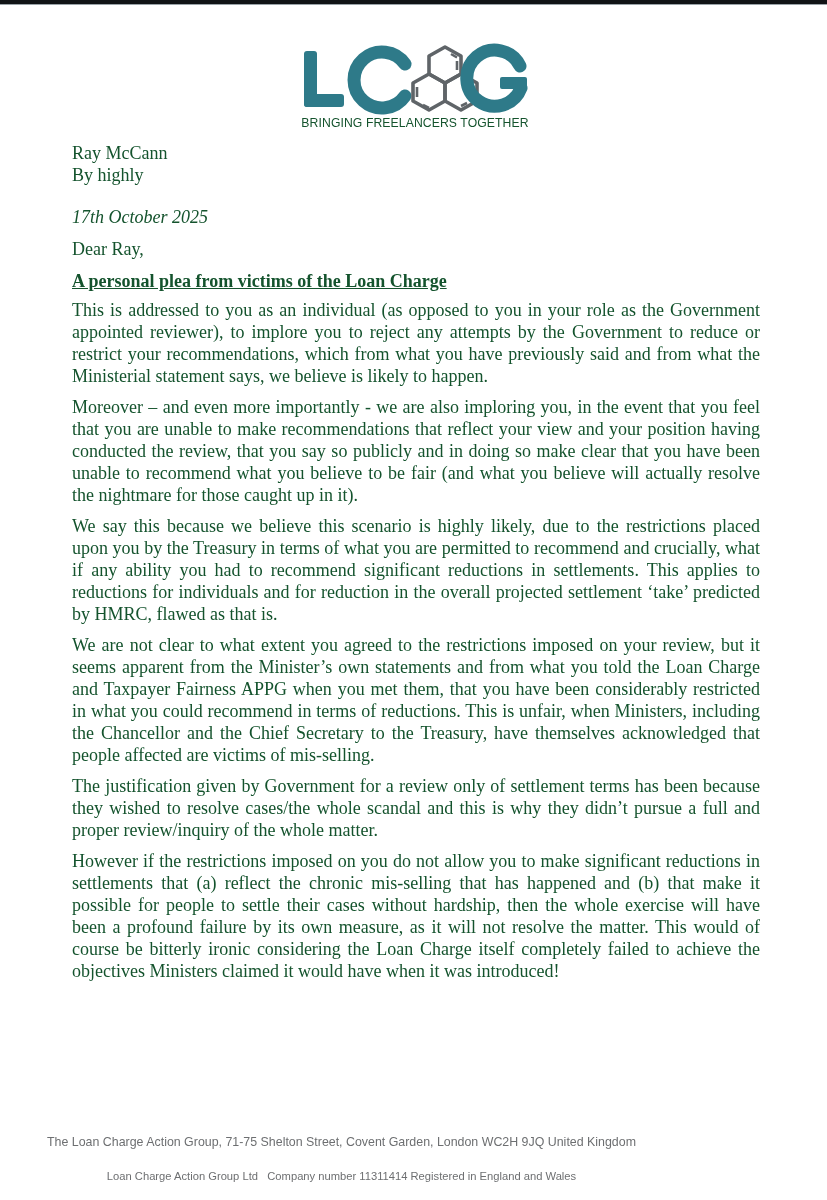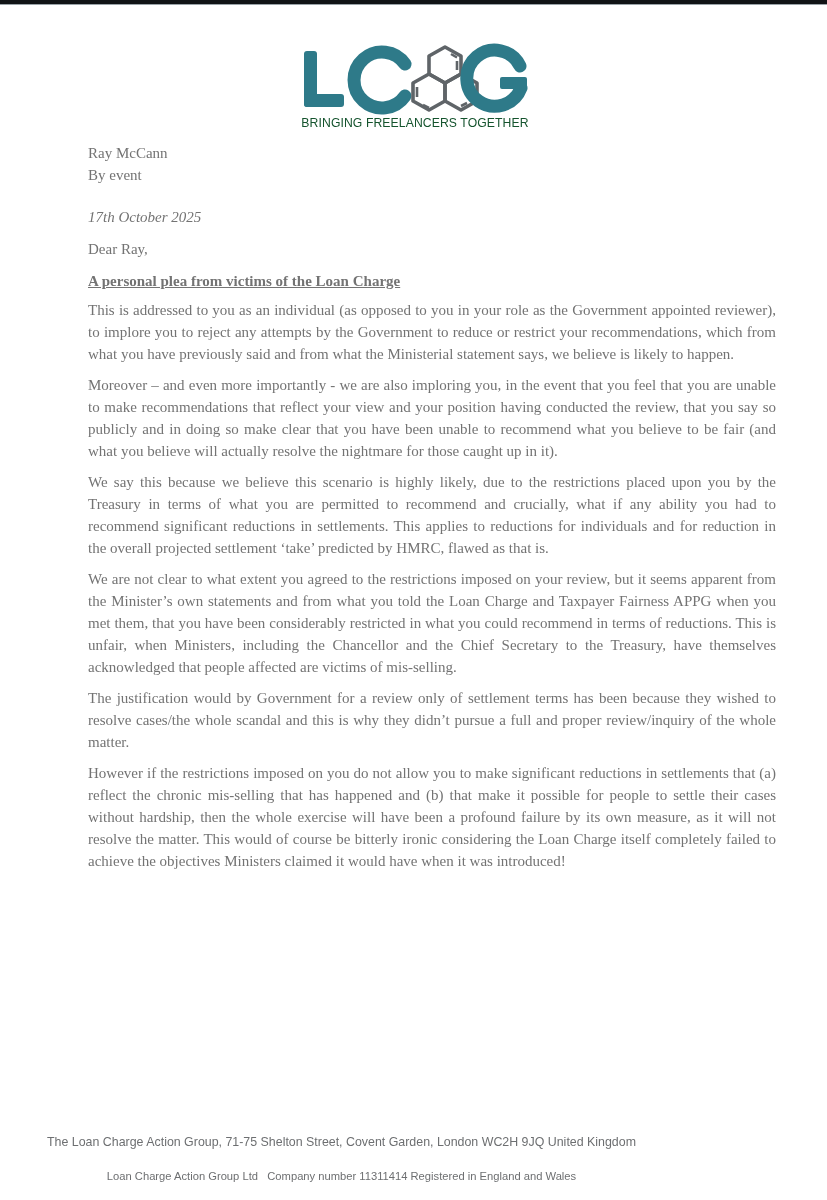--- a/index.html
+++ b/index.html
@@ -8,22 +8,22 @@
     .topbar-line { position: absolute; left: 0; top: 4px; width: 827px; height: 1px; background: #9aa3a8; }
 
     .logo { position: absolute; left: 300px; top: 42px; width: 230px; height: 92px; }
     .logo svg { display: block; }
     .tagline {
       position: absolute; left: 290px; top: 116px; width: 250px; text-align: center;
       font-family: "Liberation Sans", sans-serif; font-size: 12.2px; color: #14532d; letter-spacing: 0.1px;
     }
 
     .letter {
-      position: absolute; left: 88px; top: 142px; width: 688px;
-      font-family: "Liberation Serif", serif; font-size: 15px; line-height: 22px; color: #737373;
+      position: absolute; left: 72px; top: 142px; width: 688px;
+      font-family: "Liberation Serif", serif; font-size: 18px; line-height: 22px; color: #14532d;
     }
     .letter p { margin: 0; }
     .addr { margin-bottom: 20px !important; }
     .date { margin-bottom: 10px !important; font-style: italic; }
     .salutation { margin-bottom: 10px !important; }
     .subject { font-weight: bold; text-decoration: underline; margin-bottom: 7px !important; }
     .para { text-align: justify; margin-bottom: 9px !important; }
 
     .footer {
       position: absolute; left: 0; width: 683px; text-align: center;
@@ -65,26 +65,26 @@
     <g>
       <path d="M220 24 A 28 28 0 1 0 221 46" fill="none" stroke="#2e7a89" stroke-width="13" stroke-linecap="round"></path>
       <rect x="200" y="35" width="27" height="12" rx="2" fill="#2e7a89"></rect>
     </g>
   </svg>
 </div>
 <div class="tagline">BRINGING FREELANCERS TOGETHER</div>
 
 <div class="letter">
   <p>Ray McCann</p>
-  <p class="addr">By event</p>
+  <p class="addr">By highly</p>
   <p class="date">17th October 2025</p>
   <p class="salutation">Dear Ray,</p>
   <p class="subject">A personal plea from victims of the Loan Charge</p>
   <p class="para">This is addressed to you as an individual (as opposed to you in your role as the Government appointed reviewer), to implore you to reject any attempts by the Government to reduce or restrict your recommendations, which from what you have previously said and from what the Ministerial statement says, we believe is likely to happen.</p>
   <p class="para">Moreover – and even more importantly - we are also imploring you, in the event that you feel that you are unable to make recommendations that reflect your view and your position having conducted the review, that you say so publicly and in doing so make clear that you have been unable to recommend what you believe to be fair (and what you believe will actually resolve the nightmare for those caught up in it).</p>
   <p class="para">We say this because we believe this scenario is highly likely, due to the restrictions placed upon you by the Treasury in terms of what you are permitted to recommend and crucially, what if any ability you had to recommend significant reductions in settlements. This applies to reductions for individuals and for reduction in the overall projected settlement ‘take’ predicted by HMRC, flawed as that is.</p>
   <p class="para">We are not clear to what extent you agreed to the restrictions imposed on your review, but it seems apparent from the Minister’s own statements and from what you told the Loan Charge and Taxpayer Fairness APPG when you met them, that you have been considerably restricted in what you could recommend in terms of reductions. This is unfair, when Ministers, including the Chancellor and the Chief Secretary to the Treasury, have themselves acknowledged that people affected are victims of mis-selling.</p>
-  <p class="para">The justification would by Government for a review only of settlement terms has been because they wished to resolve cases/the whole scandal and this is why they didn’t pursue a full and proper review/inquiry of the whole matter.</p>
+  <p class="para">The justification given by Government for a review only of settlement terms has been because they wished to resolve cases/the whole scandal and this is why they didn’t pursue a full and proper review/inquiry of the whole matter.</p>
   <p class="para">However if the restrictions imposed on you do not allow you to make significant reductions in settlements that (a) reflect the chronic mis-selling that has happened and (b) that make it possible for people to settle their cases without hardship, then the whole exercise will have been a profound failure by its own measure, as it will not resolve the matter. This would of course be bitterly ironic considering the Loan Charge itself completely failed to achieve the objectives Ministers claimed it would have when it was introduced!</p>
 </div>
 
 <div class="footer footer-1">The Loan Charge Action Group, 71-75 Shelton Street, Covent Garden, London WC2H 9JQ United Kingdom</div>
 <div class="footer footer-2" style="white-space: pre; margin-top: 13px;">Loan Charge Action Group Ltd   Company number 11311414 Registered in England and Wales</div>
 
 </body></html>

